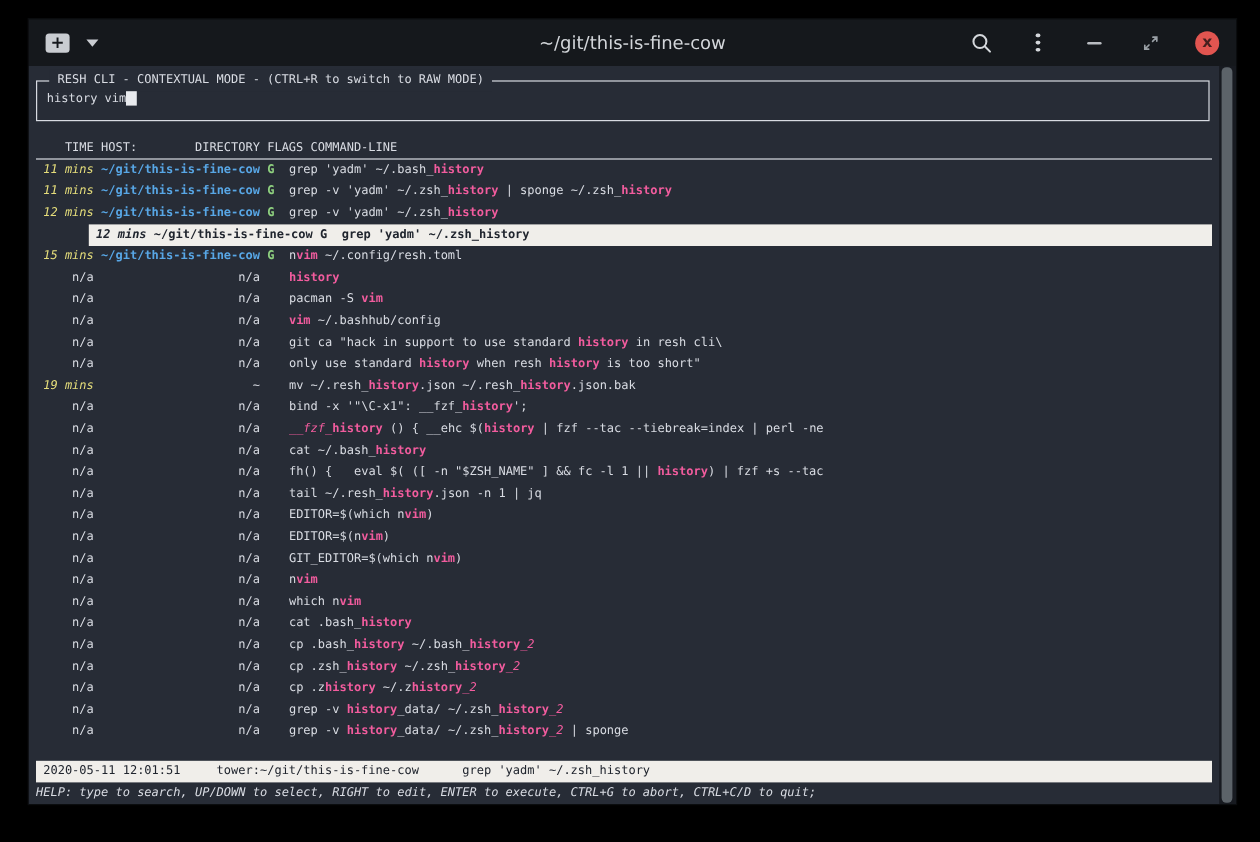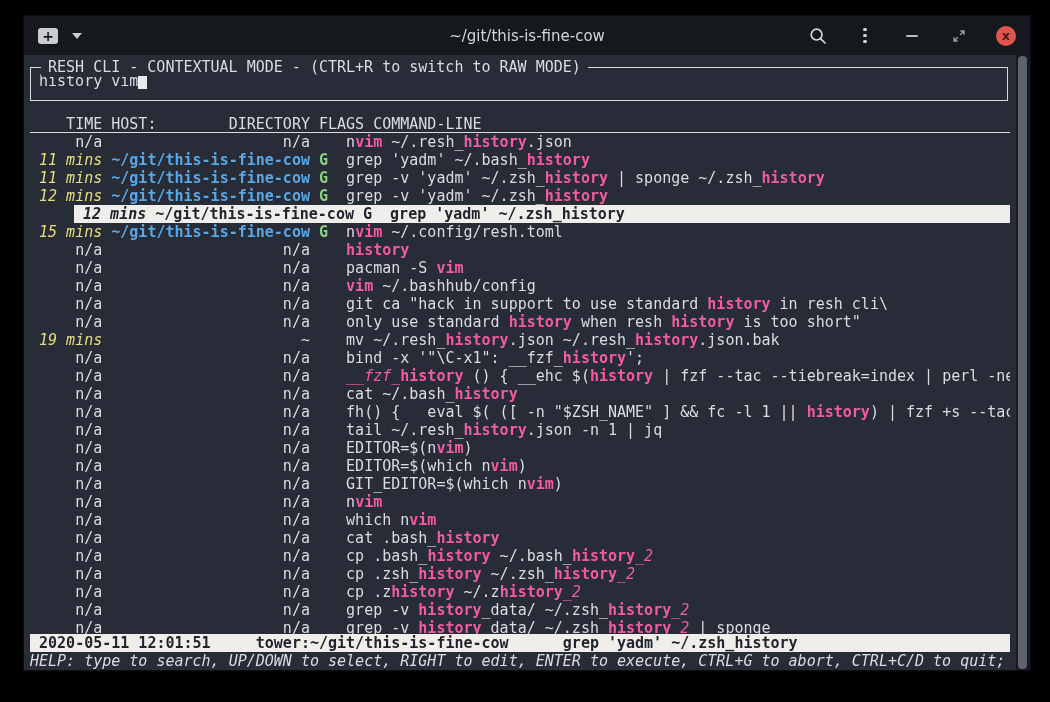--- a/index.html
+++ b/index.html
@@ -38,21 +38,21 @@
   .kebab i { width:3.5px; height:3.5px; border-radius:50%; background:#d4d7db; }
   .min-bar { width:12px; height:2px; background:#b9bcc1; border-radius:1px; }
   .close-btn {
     width:20px; height:20px; border-radius:50%; background:var(--close-red,#e15550);
     display:flex; align-items:center; justify-content:center; cursor:pointer;
   }
   .close-btn span { color:#451f1e; font-size:13px; font-weight:bold; line-height:13px; }
   
   .terminal {
     flex:1; background:var(--terminal-bg,#272c36); position:relative;
-    color:var(--text,#d9dce3); font-size:15px; line-height:18px;
+    color:var(--text,#d9dce3); font-size:10px; line-height:18px;
     padding:12px 20px 0 6px; display:flex; flex-direction:column; overflow:hidden;
   }
   .mono { white-space:pre; }
   
   .resh-box {
     border:1px solid var(--border-fg,#d8dbe2); position:relative;
     margin:0 2px 0 0; padding:4px 8px 6px 8px; height:34px;
   }
   .resh-box-label {
     position:absolute; top:-10px; left:10px; background:var(--terminal-bg,#272c36);
@@ -71,21 +71,21 @@
   .c-time-hl { color:var(--time-yellow,#e6de7b);font-style:italic; }
   .c-dir { color:var(--dir-blue,#58a7e6); font-weight:bold; }
   .c-flag { color:var(--flag-green,#8ed07f); font-weight:bold; }
   .c-match { color:var(--match-pink,#f25c9e); font-weight:bold; }
   .c-pink { color:var(--match-pink,#f25c9e);font-style:italic; }
   .row.sel { background:var(--selected-bg,#f0eeea); color:var(--selected-fg,#20252e); font-weight:bold;margin-left:44px; }
   .row.sel span { color:inherit !important; font-weight:bold; }
   
   .status-bar {
     white-space:pre; height:18px; background:var(--selected-bg,#f0eeea);
-    color:var(--selected-fg,#20252e); font-weight:bold; flex:0 0 18px;
+    color:var(--selected-fg,#20252e); font-weight:normal; flex:0 0 18px;
   }
   .help-line { white-space:pre; height:18px; flex:0 0 18px; color:var(--text,#d9dce3);font-style:italic; }
   
   .scrollbar {
     position:absolute; top:0; right:0; width:14px; height:100%;
     background:var(--scrollbar-track,#171a20); cursor:pointer;
   }
   .scrollbar-thumb {
     position:absolute; top:1px; bottom:1px; left:2px; right:3px;
     background:var(--scrollbar-thumb,#5c6369); border-radius:4px;
@@ -135,39 +135,38 @@
 
     <div class="terminal">
       <div class="resh-box">
         <div class="resh-box-label mono">RESH CLI - CONTEXTUAL MODE - (CTRL+R to switch to RAW MODE)</div>
         <div class="mono"><span>history vim</span><span class="cursor-block"></span></div>
       </div>
 
       <div class="table-area">
         <div class="tbl-header mono" id="tbl-header">    TIME HOST:        DIRECTORY FLAGS COMMAND-LINE</div>
         <div id="rows">
-            <div class="row"><span>     n/a</span><span> </span><span>                   n/a</span><span> </span><span class="c-flag"> </span><span>  </span><span>n</span><span class="c-match">vim</span><span> ~/.resh_</span><span class="c-match">history</span><span>.json</span></div>
             <div class="row"><span class="c-time-hl"> 11 mins</span><span> </span><span class="c-dir">~/git/this-is-fine-cow</span><span> </span><span class="c-flag">G</span><span>  </span><span>grep 'yadm' ~/.bash_</span><span class="c-match">history</span></div>
             <div class="row"><span class="c-time-hl"> 11 mins</span><span> </span><span class="c-dir">~/git/this-is-fine-cow</span><span> </span><span class="c-flag">G</span><span>  </span><span>grep -v 'yadm' ~/.zsh_</span><span class="c-match">history</span><span> | sponge ~/.zsh_</span><span class="c-match">history</span></div>
             <div class="row"><span class="c-time-hl"> 12 mins</span><span> </span><span class="c-dir">~/git/this-is-fine-cow</span><span> </span><span class="c-flag">G</span><span>  </span><span>grep -v 'yadm' ~/.zsh_</span><span class="c-match">history</span></div>
             <div class="row sel"><span class="c-time-hl"> 12 mins</span><span> </span><span class="c-dir">~/git/this-is-fine-cow</span><span> </span><span class="c-flag">G</span><span>  </span><span>grep 'yadm' ~/.zsh_history</span></div>
             <div class="row"><span class="c-time-hl"> 15 mins</span><span> </span><span class="c-dir">~/git/this-is-fine-cow</span><span> </span><span class="c-flag">G</span><span>  </span><span>n</span><span class="c-match">vim</span><span> ~/.config/resh.toml</span></div>
             <div class="row"><span>     n/a</span><span> </span><span>                   n/a</span><span> </span><span class="c-flag"> </span><span>  </span><span class="c-match">history</span></div>
             <div class="row"><span>     n/a</span><span> </span><span>                   n/a</span><span> </span><span class="c-flag"> </span><span>  </span><span>pacman -S </span><span class="c-match">vim</span></div>
             <div class="row"><span>     n/a</span><span> </span><span>                   n/a</span><span> </span><span class="c-flag"> </span><span>  </span><span class="c-match">vim</span><span> ~/.bashhub/config</span></div>
             <div class="row"><span>     n/a</span><span> </span><span>                   n/a</span><span> </span><span class="c-flag"> </span><span>  </span><span>git ca "hack in support to use standard </span><span class="c-match">history</span><span> in resh cli\</span></div>
             <div class="row"><span>     n/a</span><span> </span><span>                   n/a</span><span> </span><span class="c-flag"> </span><span>  </span><span>only use standard </span><span class="c-match">history</span><span> when resh </span><span class="c-match">history</span><span> is too short"</span></div>
             <div class="row"><span class="c-time-hl"> 19 mins</span><span> </span><span>                     ~</span><span> </span><span class="c-flag"> </span><span>  </span><span>mv ~/.resh_</span><span class="c-match">history</span><span>.json ~/.resh_</span><span class="c-match">history</span><span>.json.bak</span></div>
             <div class="row"><span>     n/a</span><span> </span><span>                   n/a</span><span> </span><span class="c-flag"> </span><span>  </span><span>bind -x '"\C-x1": __fzf_</span><span class="c-match">history</span><span>';</span></div>
             <div class="row"><span>     n/a</span><span> </span><span>                   n/a</span><span> </span><span class="c-flag"> </span><span>  </span><span class="c-pink">__fzf_</span><span class="c-match">history</span><span> () { __ehc $(</span><span class="c-match">history</span><span> | fzf --tac --tiebreak=index | perl -ne</span></div>
             <div class="row"><span>     n/a</span><span> </span><span>                   n/a</span><span> </span><span class="c-flag"> </span><span>  </span><span>cat ~/.bash_</span><span class="c-match">history</span></div>
             <div class="row"><span>     n/a</span><span> </span><span>                   n/a</span><span> </span><span class="c-flag"> </span><span>  </span><span>fh() {   eval $( ([ -n "$ZSH_NAME" ] &amp;&amp; fc -l 1 || </span><span class="c-match">history</span><span>) | fzf +s --tac</span></div>
             <div class="row"><span>     n/a</span><span> </span><span>                   n/a</span><span> </span><span class="c-flag"> </span><span>  </span><span>tail ~/.resh_</span><span class="c-match">history</span><span>.json -n 1 | jq</span></div>
+            <div class="row"><span>     n/a</span><span> </span><span>                   n/a</span><span> </span><span class="c-flag"> </span><span>  </span><span>EDITOR=$(which n</span><span class="c-match">vim</span><span>)</span></div>
             <div class="row"><span>     n/a</span><span> </span><span>                   n/a</span><span> </span><span class="c-flag"> </span><span>  </span><span>EDITOR=$(n</span><span class="c-match">vim</span><span>)</span></div>
-            <div class="row"><span>     n/a</span><span> </span><span>                   n/a</span><span> </span><span class="c-flag"> </span><span>  </span><span>EDITOR=$(which n</span><span class="c-match">vim</span><span>)</span></div>
             <div class="row"><span>     n/a</span><span> </span><span>                   n/a</span><span> </span><span class="c-flag"> </span><span>  </span><span>GIT_EDITOR=$(which n</span><span class="c-match">vim</span><span>)</span></div>
             <div class="row"><span>     n/a</span><span> </span><span>                   n/a</span><span> </span><span class="c-flag"> </span><span>  </span><span>n</span><span class="c-match">vim</span></div>
             <div class="row"><span>     n/a</span><span> </span><span>                   n/a</span><span> </span><span class="c-flag"> </span><span>  </span><span>which n</span><span class="c-match">vim</span></div>
             <div class="row"><span>     n/a</span><span> </span><span>                   n/a</span><span> </span><span class="c-flag"> </span><span>  </span><span>cat .bash_</span><span class="c-match">history</span></div>
             <div class="row"><span>     n/a</span><span> </span><span>                   n/a</span><span> </span><span class="c-flag"> </span><span>  </span><span>cp .bash_</span><span class="c-match">history</span><span> ~/.bash_</span><span class="c-match">history</span><span class="c-pink">_2</span></div>
             <div class="row"><span>     n/a</span><span> </span><span>                   n/a</span><span> </span><span class="c-flag"> </span><span>  </span><span>cp .zsh_</span><span class="c-match">history</span><span> ~/.zsh_</span><span class="c-match">history</span><span class="c-pink">_2</span></div>
             <div class="row"><span>     n/a</span><span> </span><span>                   n/a</span><span> </span><span class="c-flag"> </span><span>  </span><span>cp .z</span><span class="c-match">history</span><span> ~/.z</span><span class="c-match">history</span><span class="c-pink">_2</span></div>
             <div class="row"><span>     n/a</span><span> </span><span>                   n/a</span><span> </span><span class="c-flag"> </span><span>  </span><span>grep -v </span><span class="c-match">history</span><span>_data/ ~/.zsh_</span><span class="c-match">history</span><span class="c-pink">_2</span></div>
             <div class="row"><span>     n/a</span><span> </span><span>                   n/a</span><span> </span><span class="c-flag"> </span><span>  </span><span>grep -v </span><span class="c-match">history</span><span>_data/ ~/.zsh_</span><span class="c-match">history</span><span class="c-pink">_2</span><span> | sponge</span></div>
           </div>

